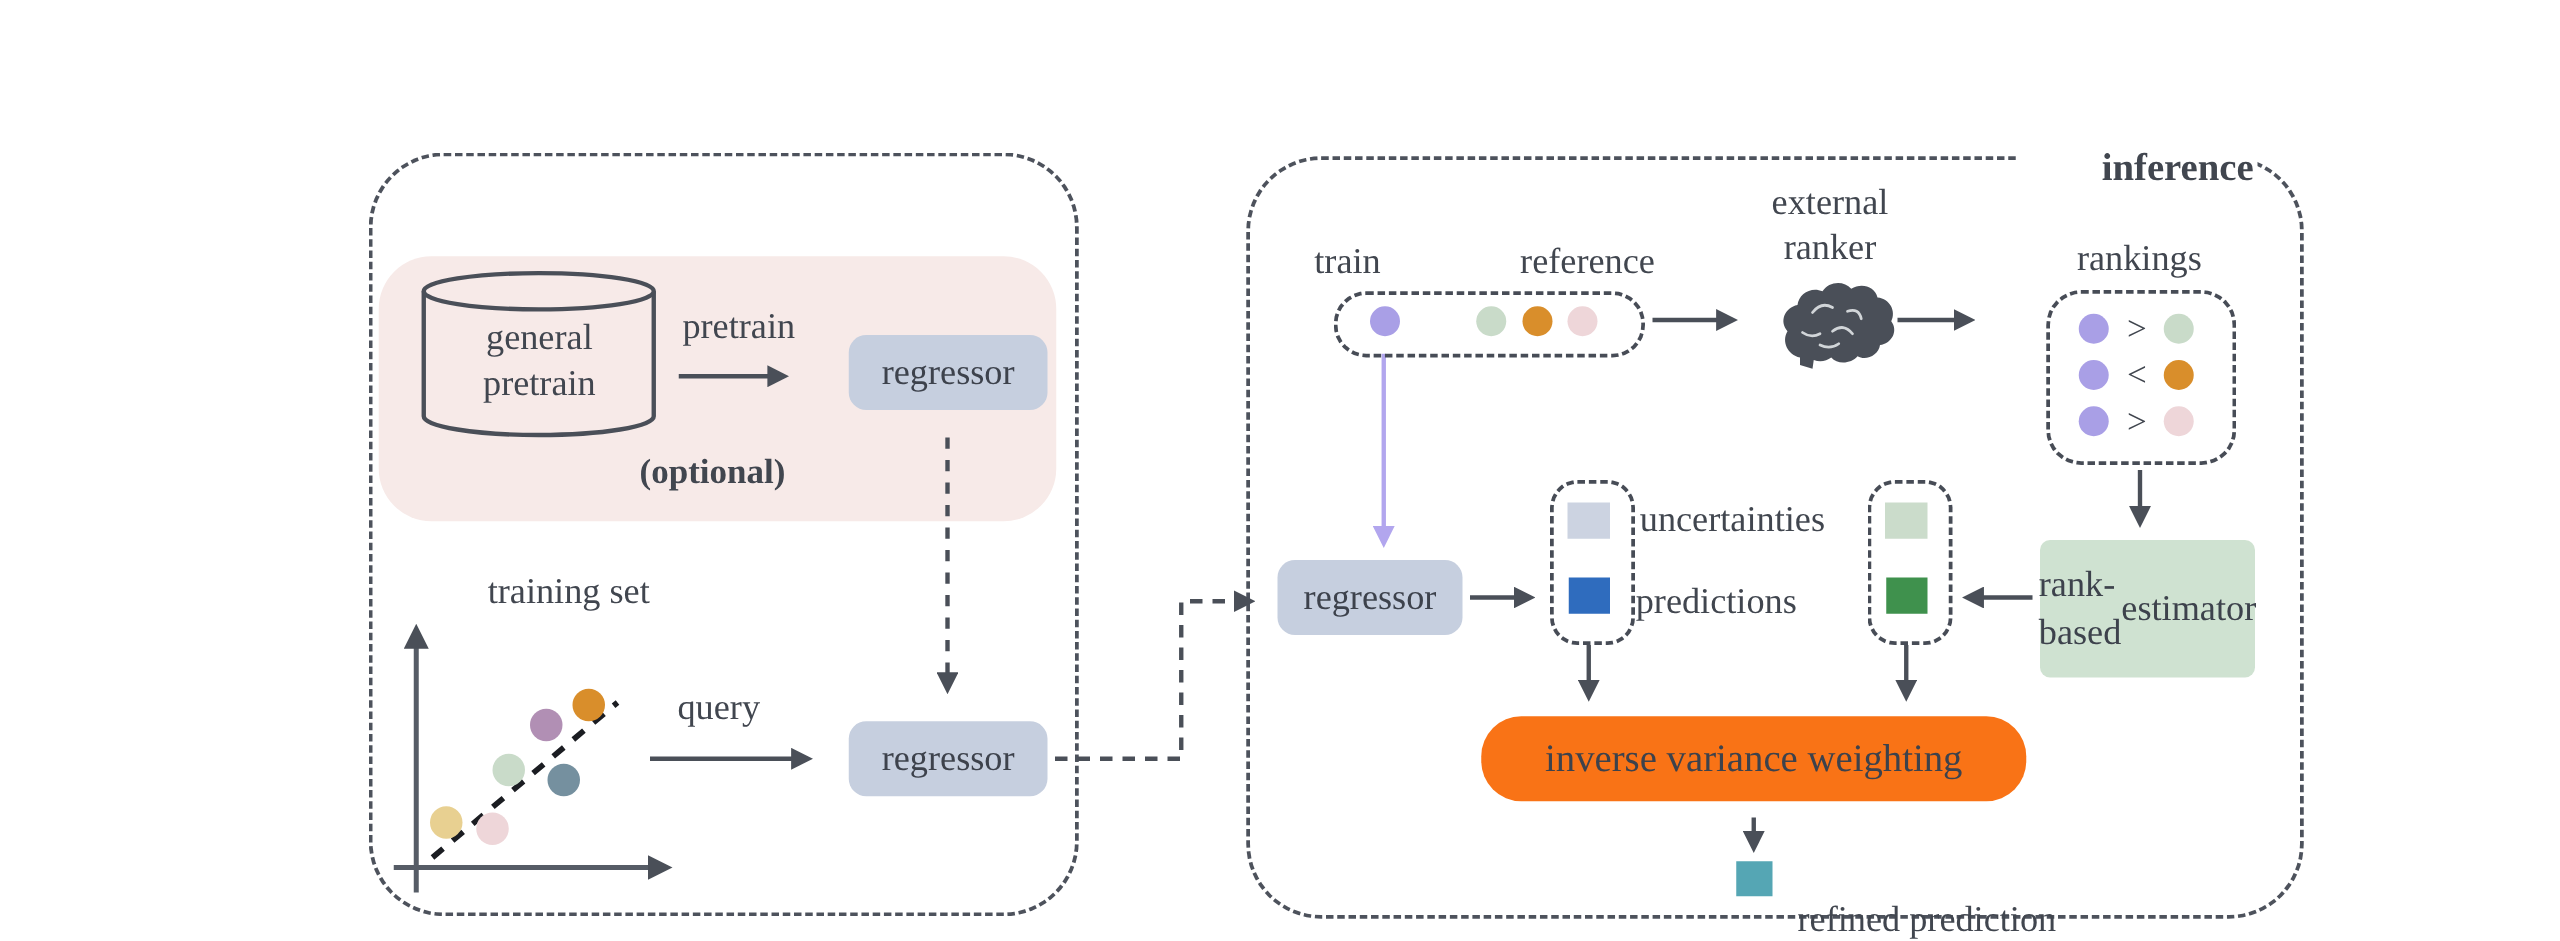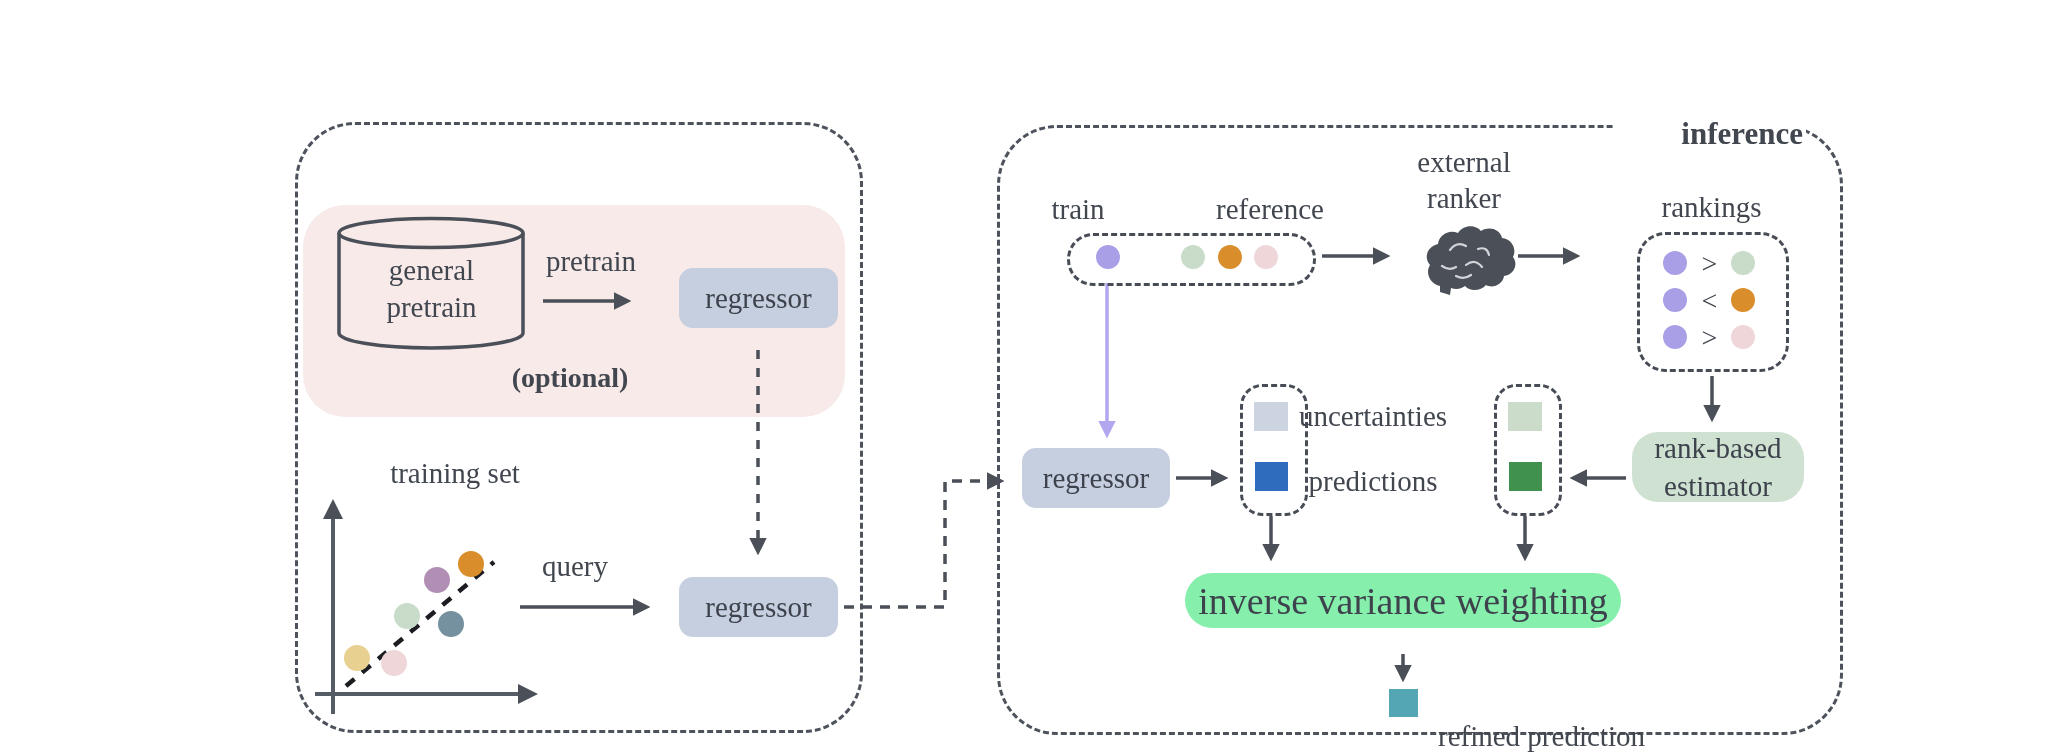--- a/index.html
+++ b/index.html
@@ -139,30 +139,30 @@
   <div class="abs dot" style="left: 1663px; top: 325px; width: 24px; height: 24px; background: rgb(169, 159, 230);"></div>
   <div class="abs txt center" style="left:1694px;top:320px;width:31px;font-size:28px;">&gt;</div>
   <div class="abs dot" style="left: 1731px; top: 325px; width: 24px; height: 24px; background: rgb(238, 214, 217);"></div>
 
   <div class="abs round-label" style="left: 1022px; top: 448px; width: 148px; height: 60px; background: rgb(198, 207, 223);">regressor</div>
 
   <div class="abs dash-box" style="left:1240px;top:384px;width:62px;height:126px;border-radius:22px;"></div>
   <div class="abs sq" style="left: 1254px; top: 402px; width: 34px; height: 29px; background: rgb(204, 211, 225);"></div>
   <div class="abs sq" style="left: 1255px; top: 462px; width: 33px; height: 29px; background: rgb(47, 108, 190);"></div>
 
-  <div class="abs txt center" style="left:1286px;top:399px;width:174px;">uncertainties</div>
+  <div class="abs txt center" style="left:1286px;top:399px;width:174px;text-align:right;">uncertainties</div>
   <div class="abs txt center" style="left:1290px;top:464px;width:166px;">predictions</div>
 
   <div class="abs dash-box" style="left:1494px;top:384px;width:62px;height:126px;border-radius:22px;"></div>
   <div class="abs sq" style="left: 1508px; top: 402px; width: 34px; height: 29px; background: rgb(203, 220, 203);"></div>
   <div class="abs sq" style="left: 1509px; top: 462px; width: 33px; height: 29px; background: rgb(63, 145, 77);"></div>
 
-  <div class="abs round-label" style="left: 1632px; top: 432px; width: 172px; height: 70px; border-radius: 26px; flex-direction: column; line-height: 38px; background: rgb(207, 226, 209);">
+  <div class="abs round-label" style="left: 1632px; top: 432px; width: 172px; height: 110px; border-radius: 8px; flex-direction: row; line-height: 38px; background: rgb(207, 226, 209);">
     <div>rank-based</div>
     <div>estimator</div>
   </div>
 
-  <div class="abs round-label" style="left: 1185px; top: 573px; width: 436px; height: 55px; border-radius: 32px; font-size: 38px; background: #86efac;">inverse variance weighting</div>
+  <div class="abs round-label" style="left: 1185px; top: 573px; width: 436px; height: 68px; border-radius: 32px; font-size: 31px; background: #f97316;">inverse variance weighting</div>
 
   <div class="abs sq" style="left: 1389px; top: 689px; width: 29px; height: 28px; background: rgb(85, 166, 180);"></div>
   <div class="abs txt" style="left:1438px;top:687px;width:290px;margin-top:32px;">refined prediction</div>
 
 </div>
 
 </body></html>

